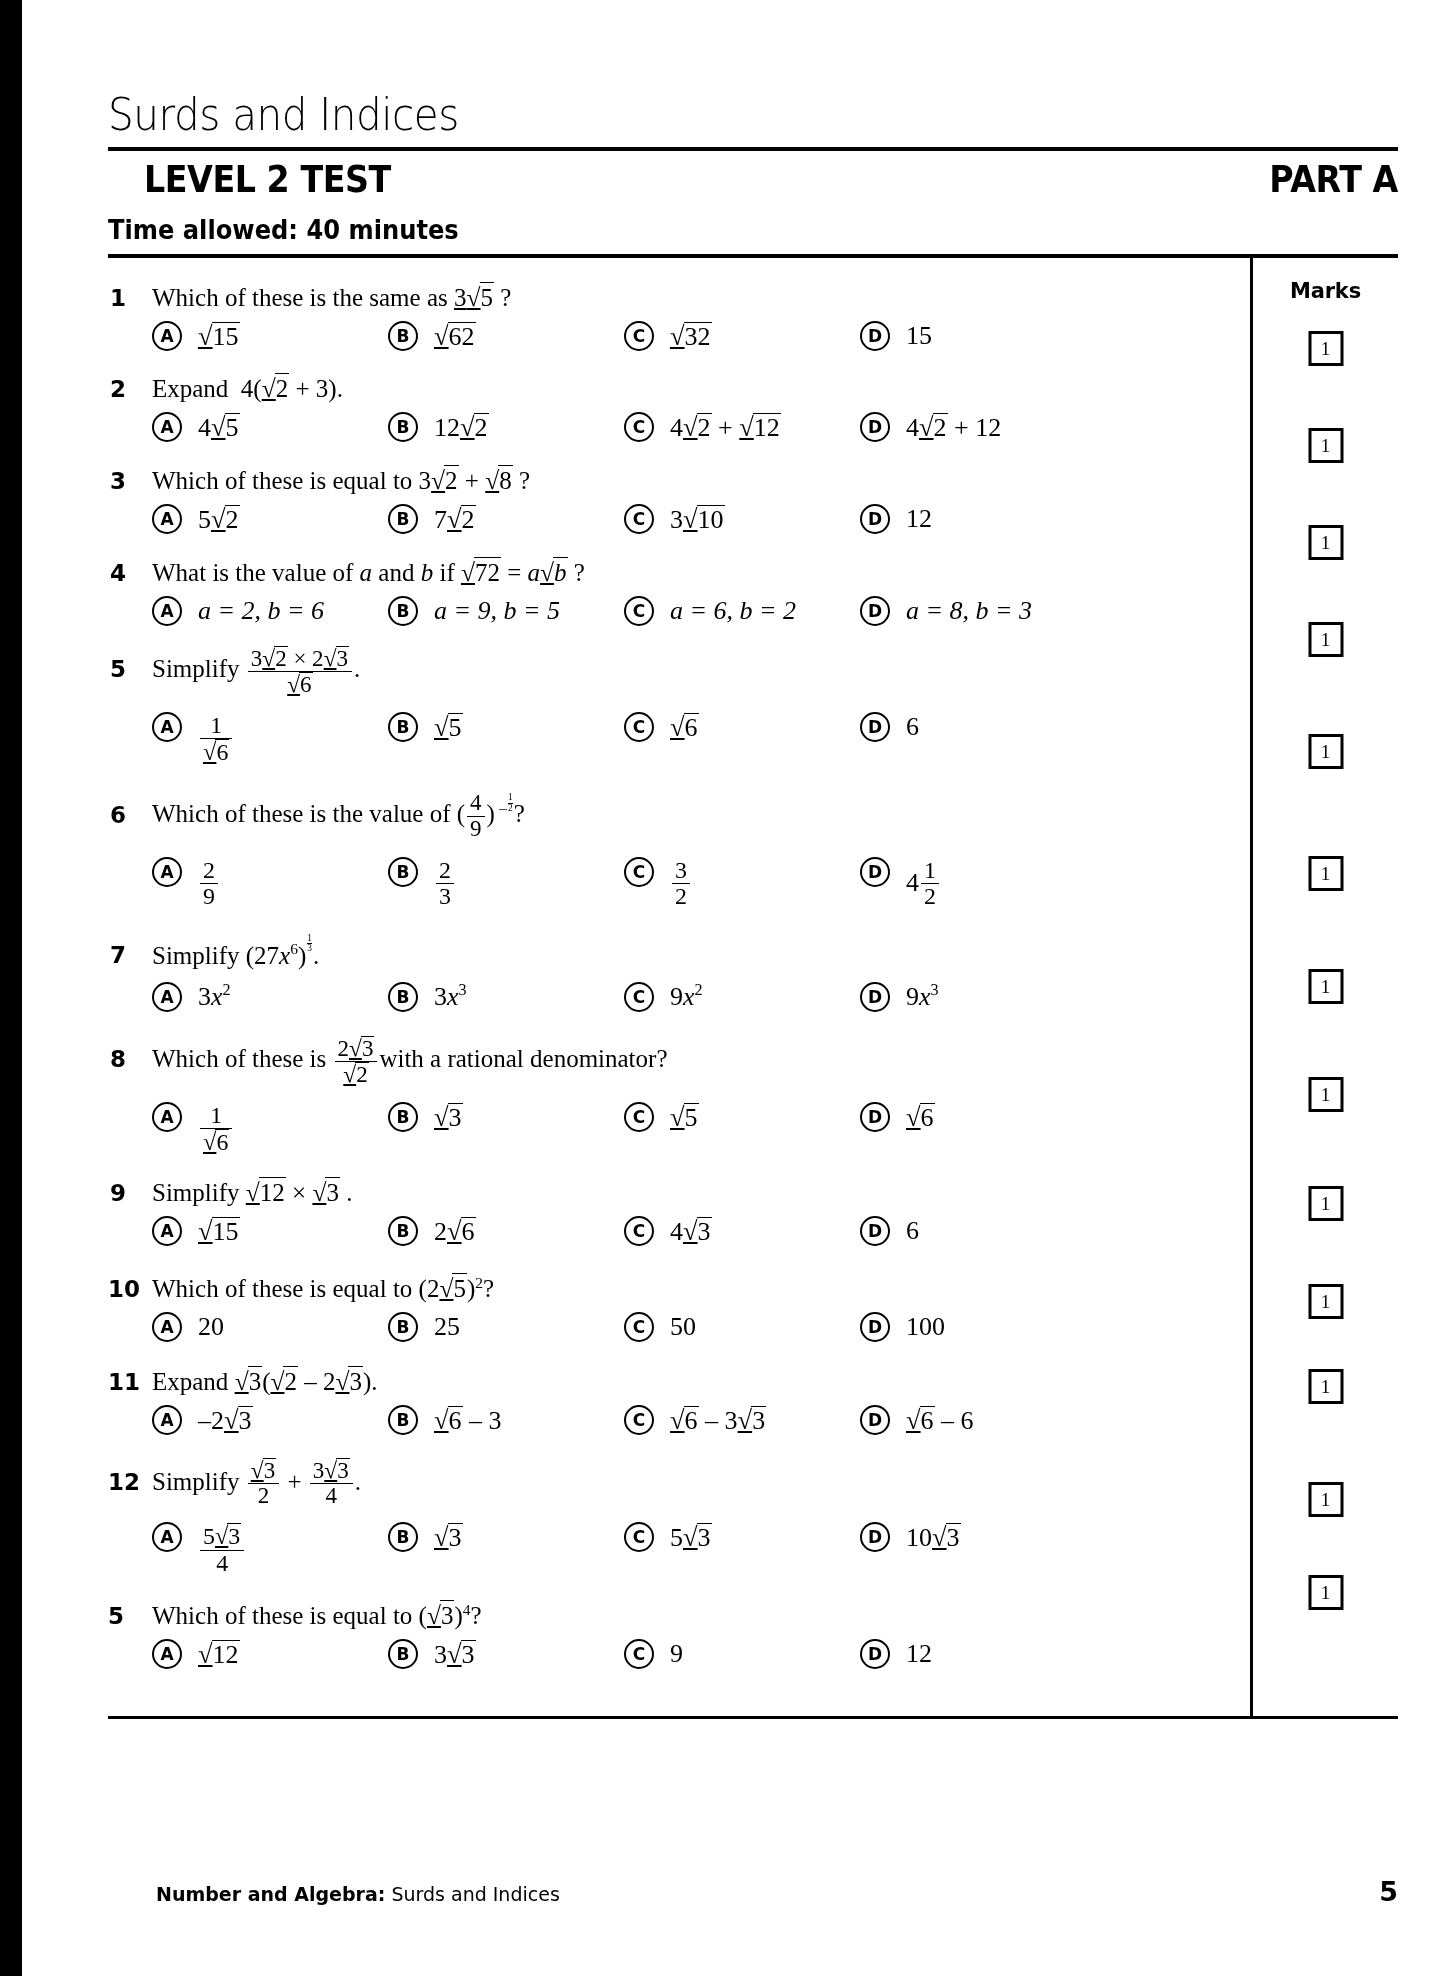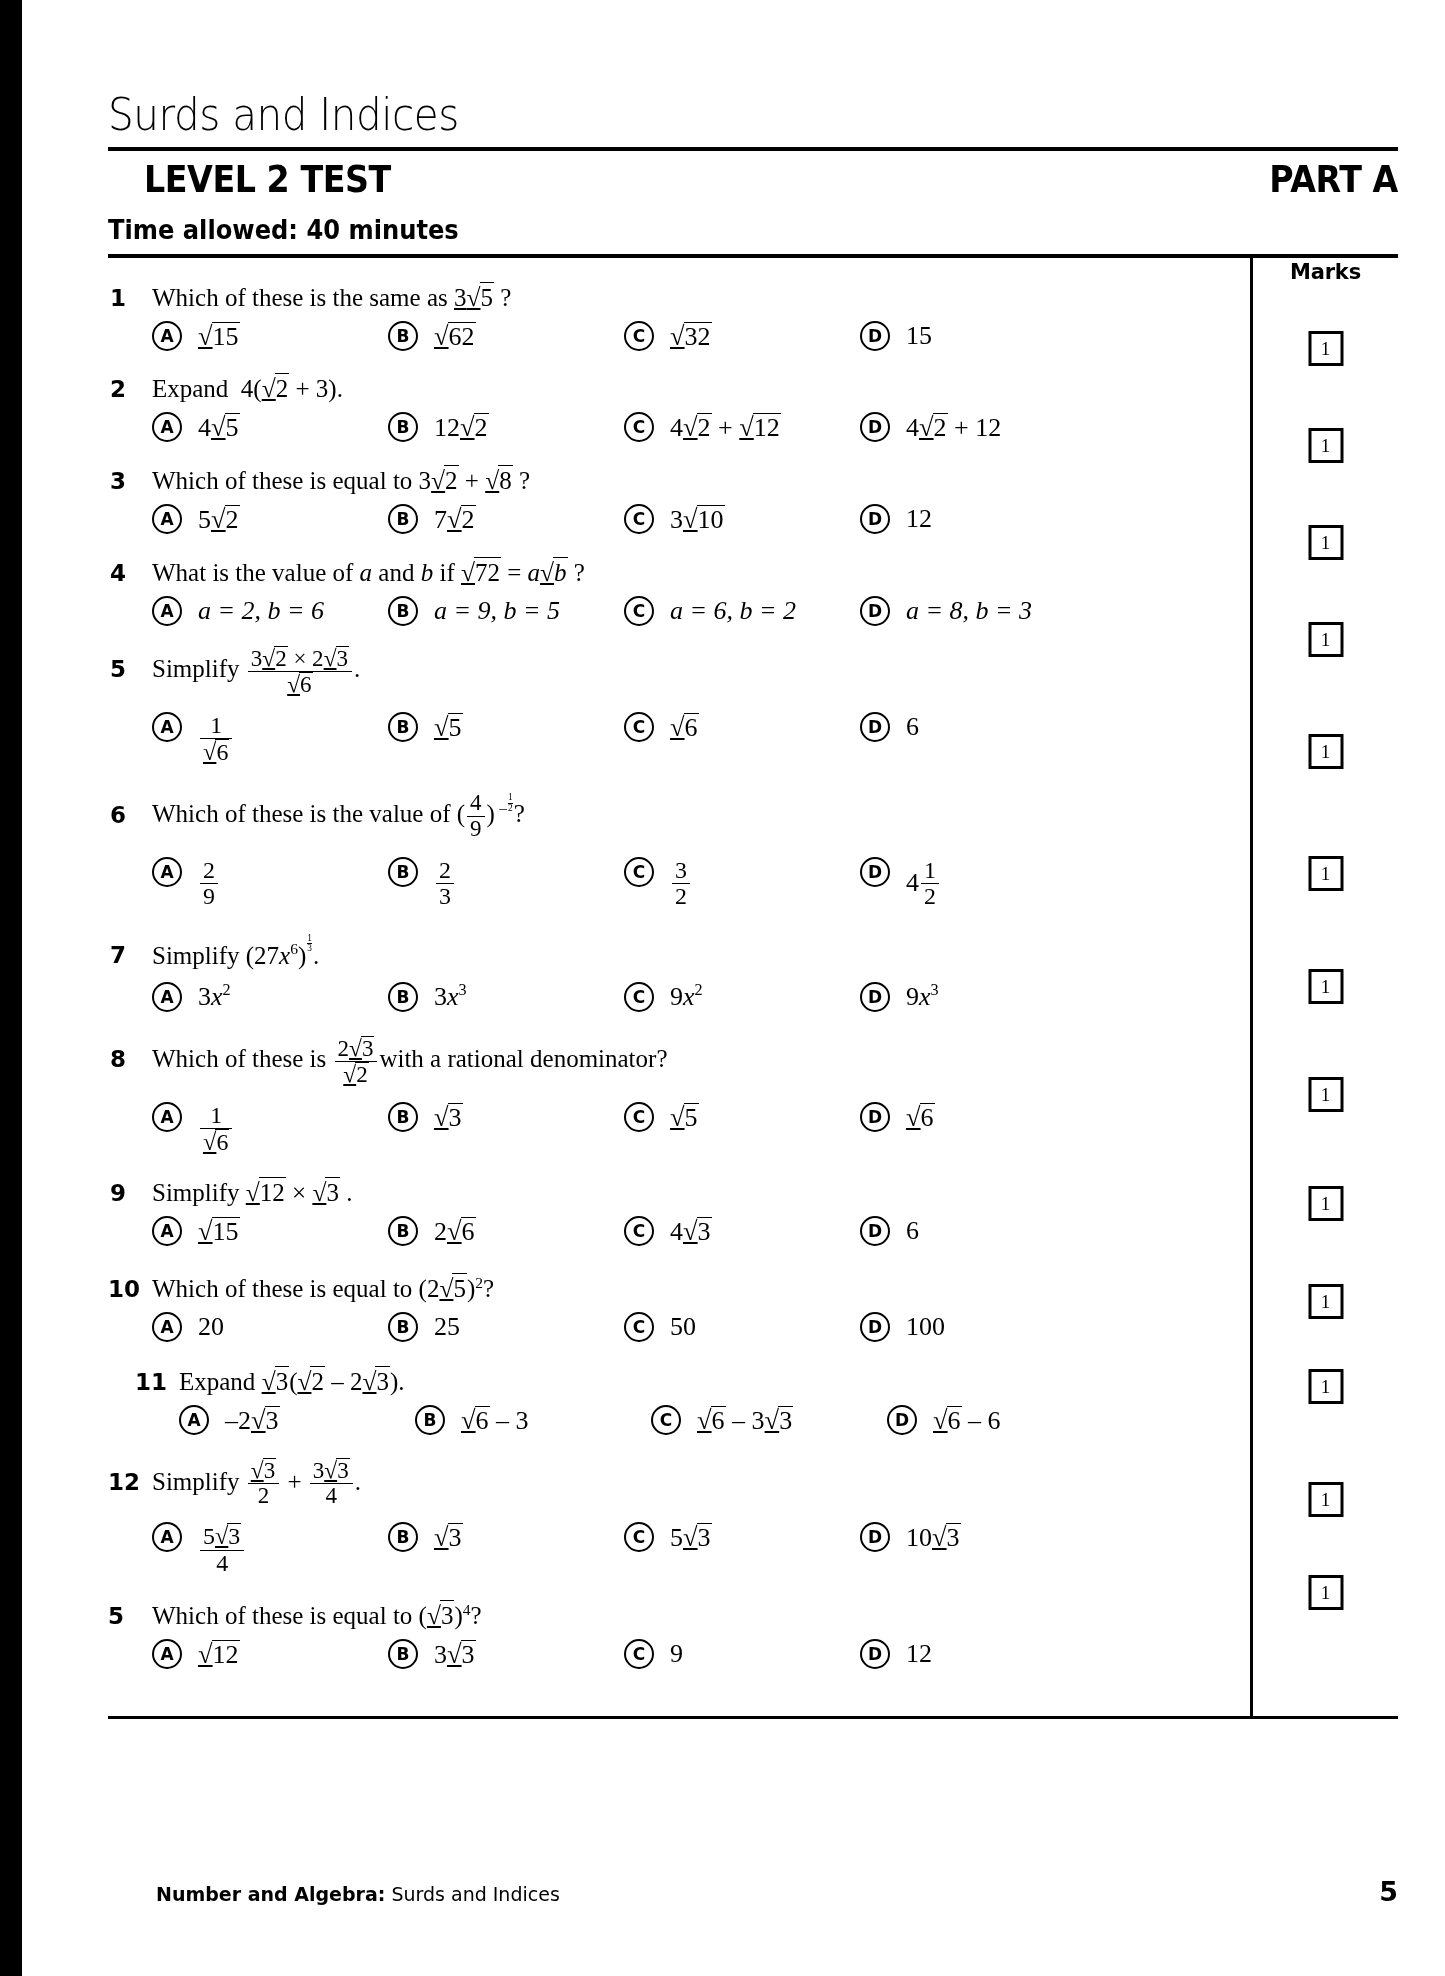--- a/index.html
+++ b/index.html
@@ -64,21 +64,21 @@
 
   .columns { display:flex; position:relative; }
   .q-col { width:1142px; position:relative; padding-top:4px; }
   .m-col { width:148px; position:relative; border-left:3px solid #000; }
 
   .marks-head {
     font-family:"DejaVu Sans", sans-serif;
     font-weight:bold;
     font-size:21px;
     text-align:center;
-    padding-top:2px;
+    padding-top:21px;
     letter-spacing:-0.2px;
   }
   .mark-box {
     width:35px; height:35px;
     border:3px solid #000;
     margin:0 auto;
     position:absolute;
     left:50%;
     transform:translateX(-50%);
     font-size:19px;
@@ -451,21 +451,21 @@
                   <div class="bub">C</div>
                   <div class="optval">50</div>
                 </div>
               <div class="opt d">
                   <div class="bub">D</div>
                   <div class="optval">100</div>
                 </div>
             </div>
           </div>
 
-          <div class="question" style="margin-top:24px;margin-left:27px;">
+          <div class="question" style="margin-top:24px;">
             <div class="qline">
               <div class="qnum wide">11</div>
               <div class="qtext">Expand <span class="sq"><span class="rad">√</span><span class="rand">3</span></span>(<span class="sq"><span class="rad">√</span><span class="rand">2</span></span> – 2<span class="sq"><span class="rad">√</span><span class="rand">3</span></span>).</div>
             </div>
             <div class="options">
               <div class="opt a">
                   <div class="bub">A</div>
                   <div class="optval">–2<span class="sq"><span class="rad">√</span><span class="rand">3</span></span></div>
                 </div>
               <div class="opt b">

